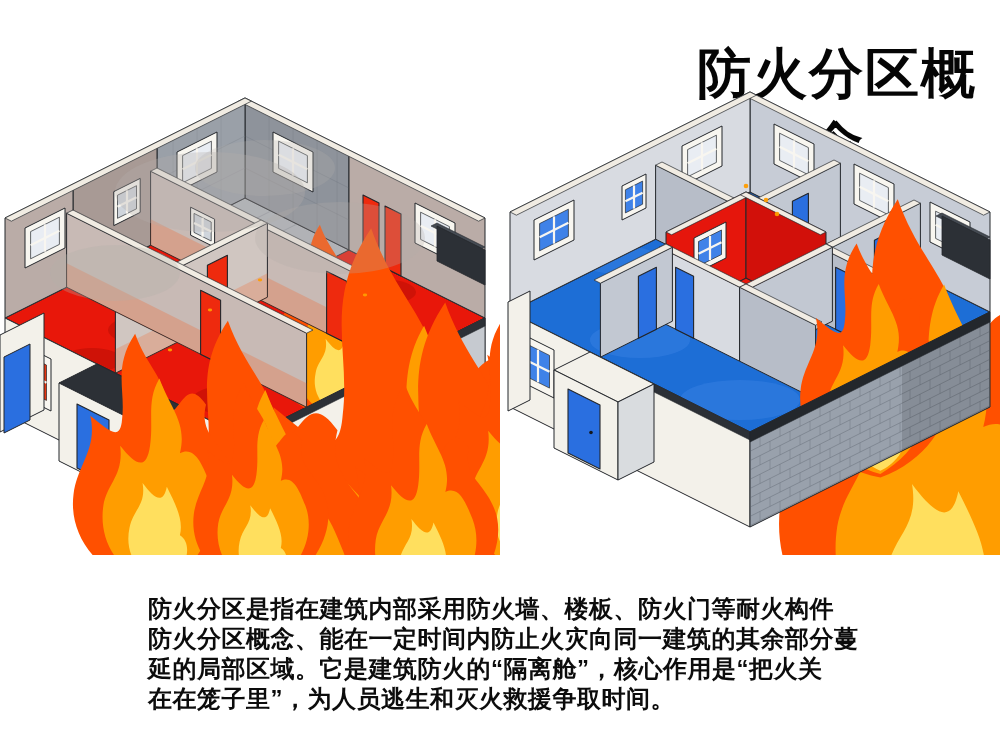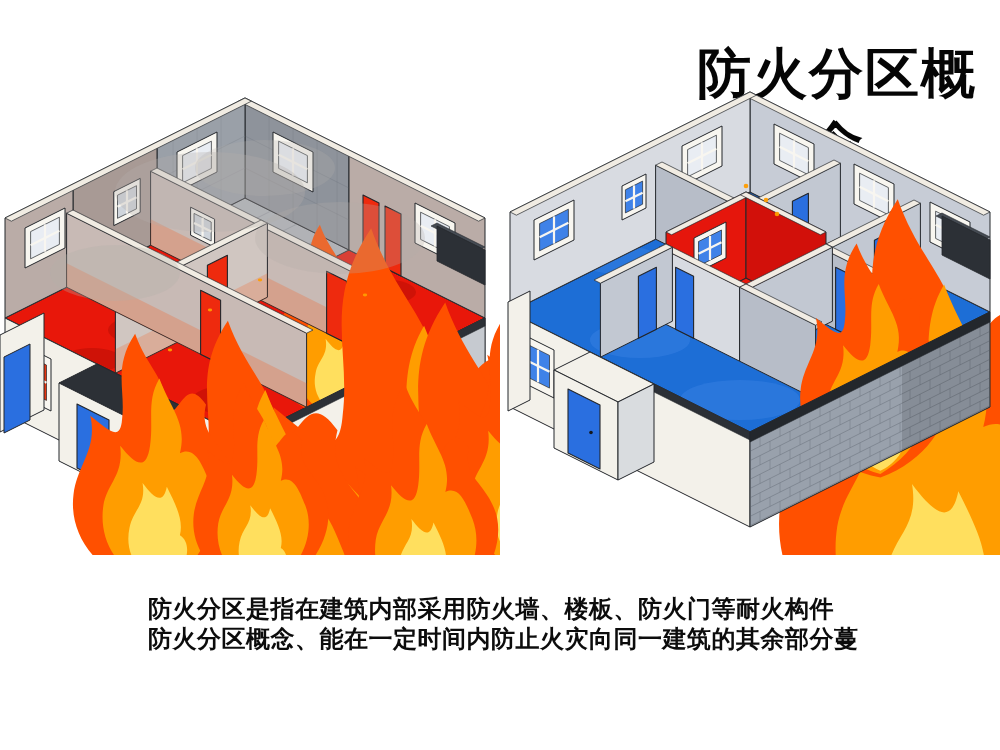--- a/index.html
+++ b/index.html
@@ -348,13 +348,15 @@
         <polygon points="490,232 250,352 250,362 490,242" fill="#23272c" stroke="#23262b" stroke-width="0.6" stroke-linejoin="round"></polygon>
         <polygon points="436,136 484,160 490,157 442,133" fill="#454b53" stroke="#23262b" stroke-width="0.6" stroke-linejoin="round"></polygon>
         <polygon points="442,136 490,160 490,199 442,175" fill="#2c3036" stroke="#23262b" stroke-width="0.8" stroke-linejoin="round"></polygon>
       </g>
     </svg>
 </figure>
 
 <div class="body-text">
   <div class="line">防火分区是指在建筑内部采用防火墙、楼板、防火门等耐火构件</div>
   <div class="line">防火分区概念、能在一定时间内防止火灾向同一建筑的其余部分蔓</div>
+  <div class="line">延的局部区域。它是建筑防火的“隔离舱”，核心作用是“把火关</div>
+  <div class="line">在在笼子里”，为人员逃生和灭火救援争取时间。</div>
 </div>
 
 </body></html>

